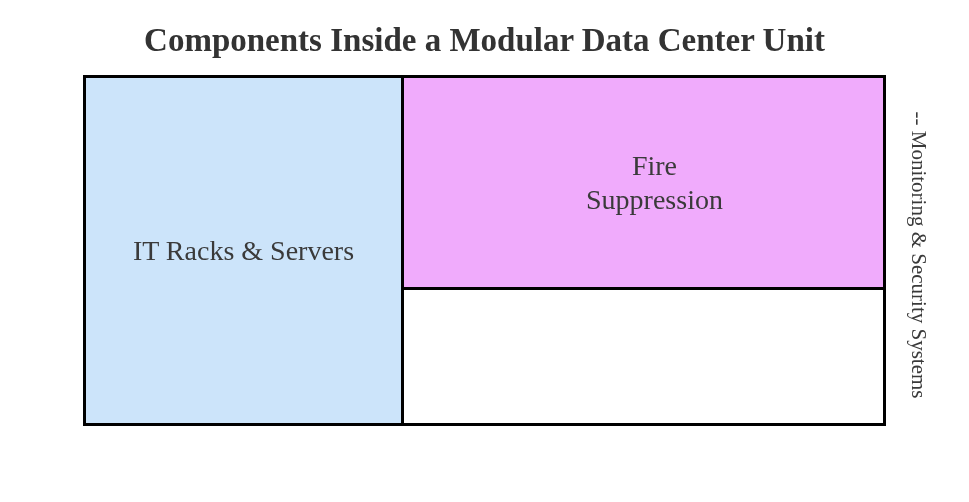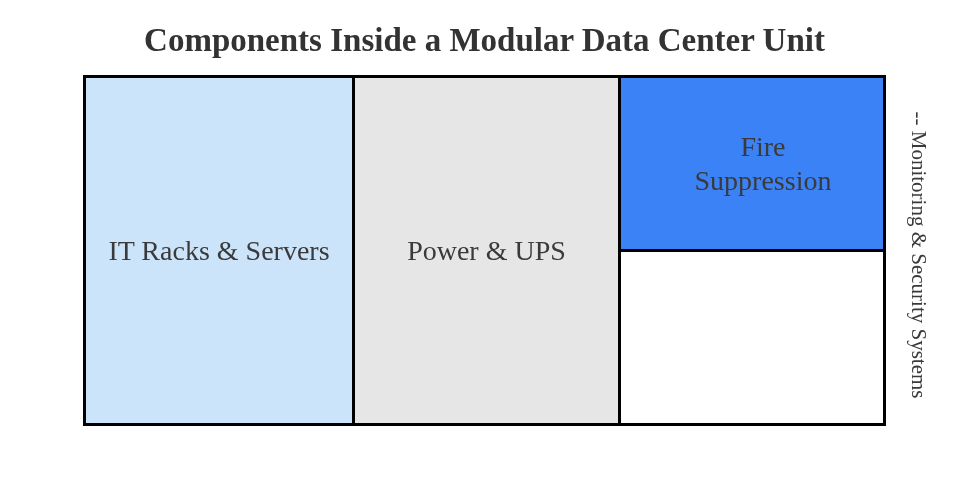--- a/index.html
+++ b/index.html
@@ -47,37 +47,37 @@
     justify-content: center;
   }
   .sec-label {
     font-size: 28px;
     line-height: 1.19;
     color: #3a3a3a;
     text-align: center;
     white-space: pre-line;
   }
   .sec-it {
-    width: 269px;
+    width: 318px;
     background: #cce4fa;
     border-right: 3px solid #000000;
   }
   .sec-power {
     width: 266px;
     background: #e6e6e6;
     border-right: 3px solid #000000;
   }
   .right-col {
     flex: 1;
     display: flex;
     flex-direction: column;
   }
   .sec-fire {
-    height: 174px;
-    background: #3b82f6;
+    height: 212px;
+    background: #f0abfc;
     border-bottom: 3px solid #000000;
     padding-left: 22px;
   }
   .sec-cooling {
     flex: 1;
     background: #ffe4c9;
   }
   .side-label {
     position: absolute;
     left: 918px;
@@ -95,23 +95,20 @@
 <div class="canvas">
 
   <h1 class="figure-title">Components Inside a Modular Data Center Unit</h1>
 
   <div class="unit-box">
 
     <div class="sec sec-it">
       <span class="sec-label">IT Racks &amp; Servers</span>
     </div>
 
-    <div class="sec sec-power">
-      <span class="sec-label">Power &amp; UPS</span>
-    </div>
 
     <div class="right-col">
       <div class="sec sec-fire">
         <span class="sec-label">Fire
 Suppression</span>
       </div>
     </div>
 
   </div>
 

